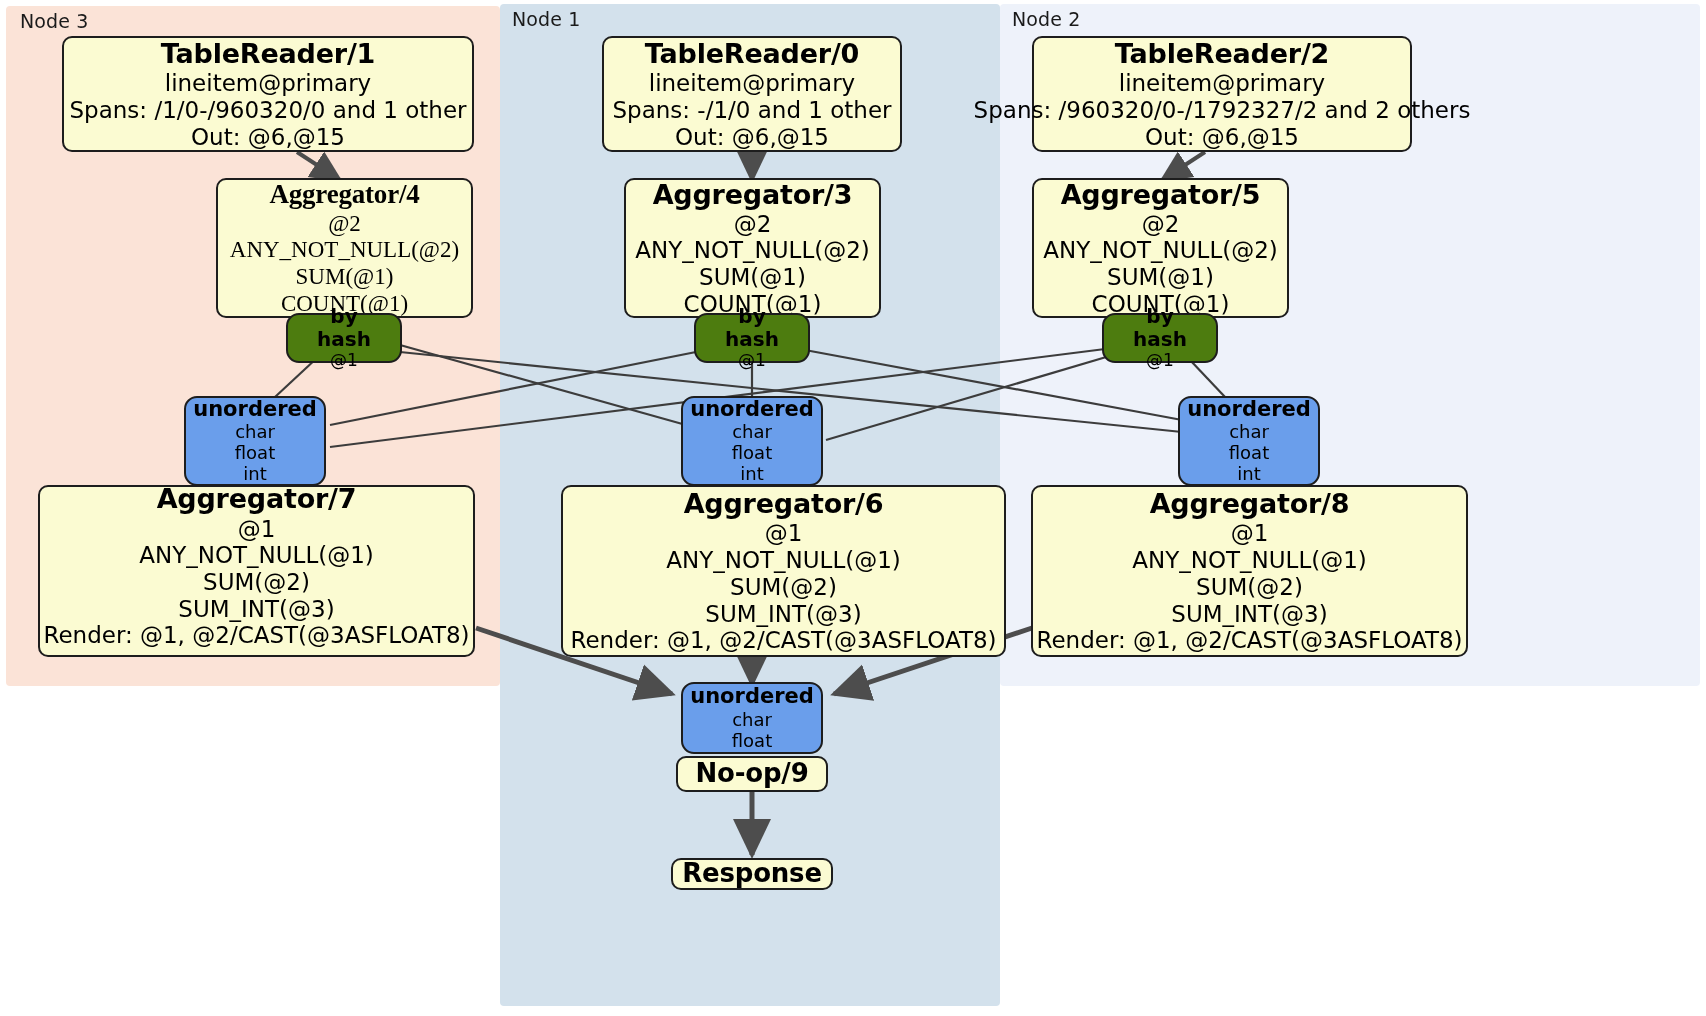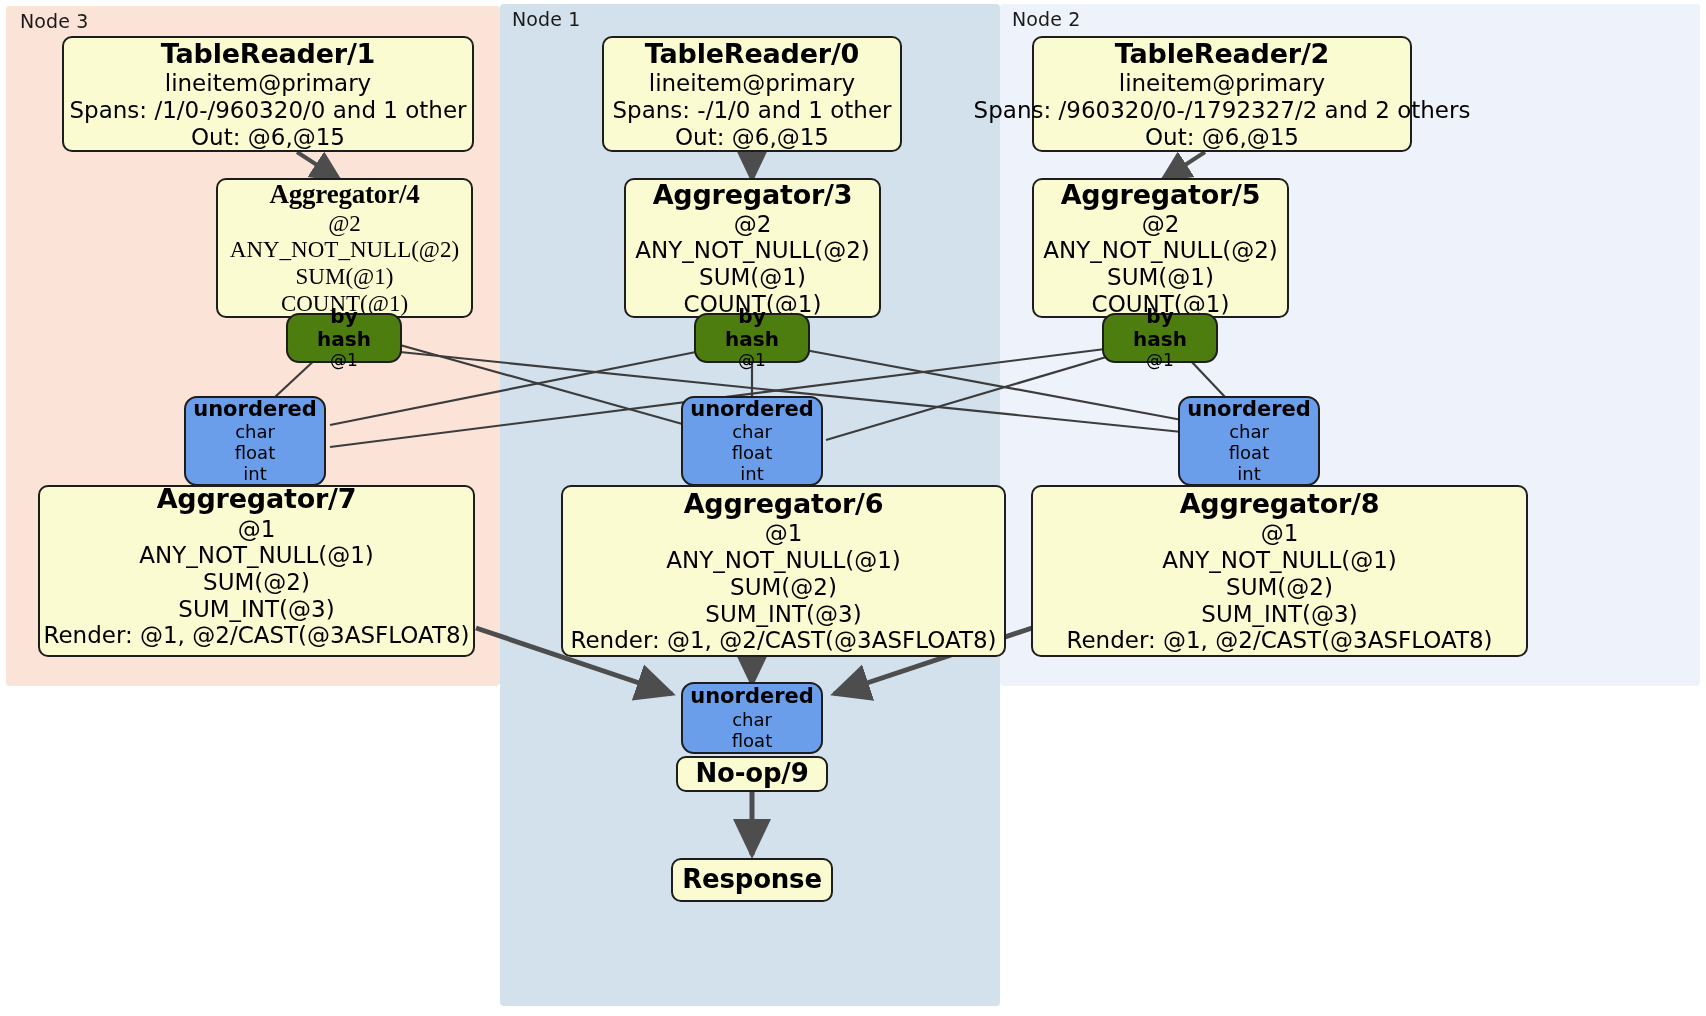--- a/index.html
+++ b/index.html
@@ -239,36 +239,36 @@
 
   <div class="box proc" style="left:534px; top:485px; width:445px; height:172px;margin-left:27px;">
     <div class="title">Aggregator/6</div>
     <div class="line">@1</div>
     <div class="line">ANY_NOT_NULL(@1)</div>
     <div class="line">SUM(@2)</div>
     <div class="line">SUM_INT(@3)</div>
     <div class="line">Render: @1, @2/CAST(@3ASFLOAT8)</div>
   </div>
 
-  <div class="box proc" style="left:1031px; top:485px; width:497px; height:172px;text-align:center;">
+  <div class="box proc" style="left:1031px; top:485px; width:437px; height:172px;text-align:center;">
     <div class="title">Aggregator/8</div>
     <div class="line">@1</div>
     <div class="line">ANY_NOT_NULL(@1)</div>
     <div class="line">SUM(@2)</div>
     <div class="line">SUM_INT(@3)</div>
     <div class="line">Render: @1, @2/CAST(@3ASFLOAT8)</div>
   </div>
 
   <div class="box router-un" style="left:681px; top:682px; width:142px; height:72px;">
     <div class="title">unordered</div>
     <div class="line">char</div>
     <div class="line">float</div>
   </div>
 
   <div class="box proc small-proc" style="left:676px; top:756px; width:152px; height:36px;">
     <div class="title">No-op/9</div>
   </div>
 
-  <div class="box proc small-proc" style="left:671px; top:858px; width:162px; height:44px;">
+  <div class="box proc small-proc" style="left:671px; top:858px; width:162px; height:32px;">
     <div class="title">Response</div>
   </div>
 
 </div>
 
 </body></html>

